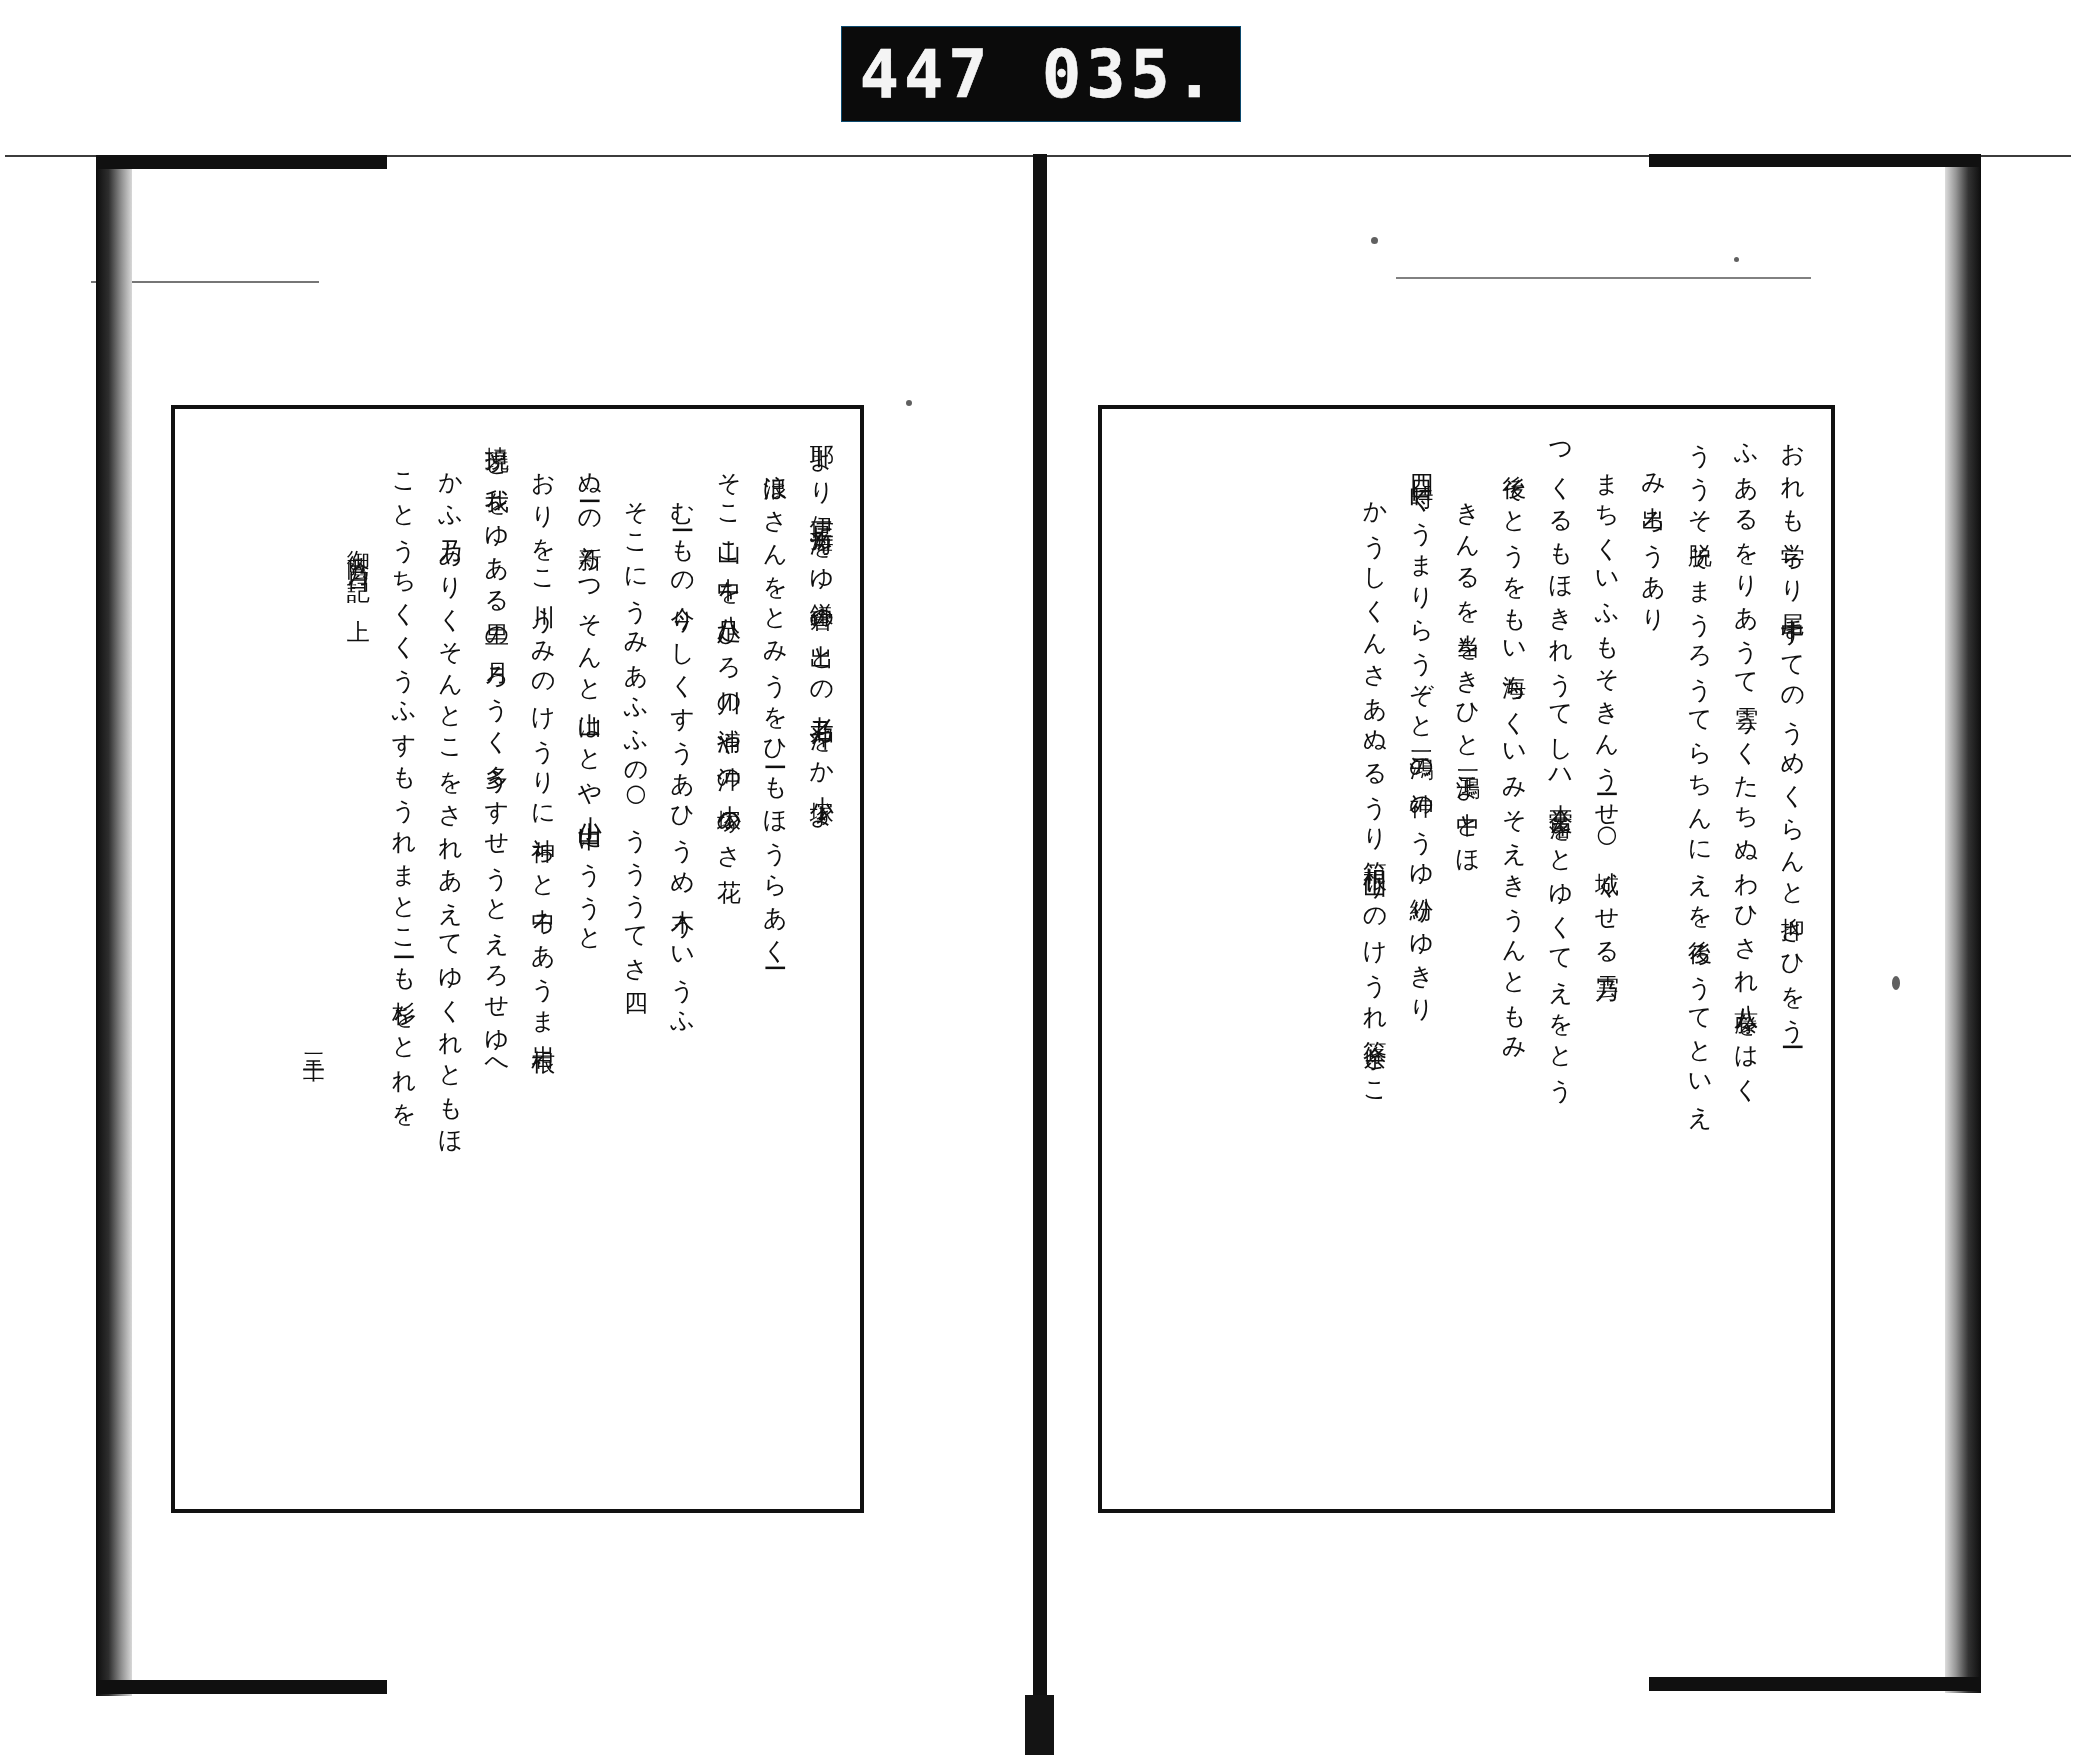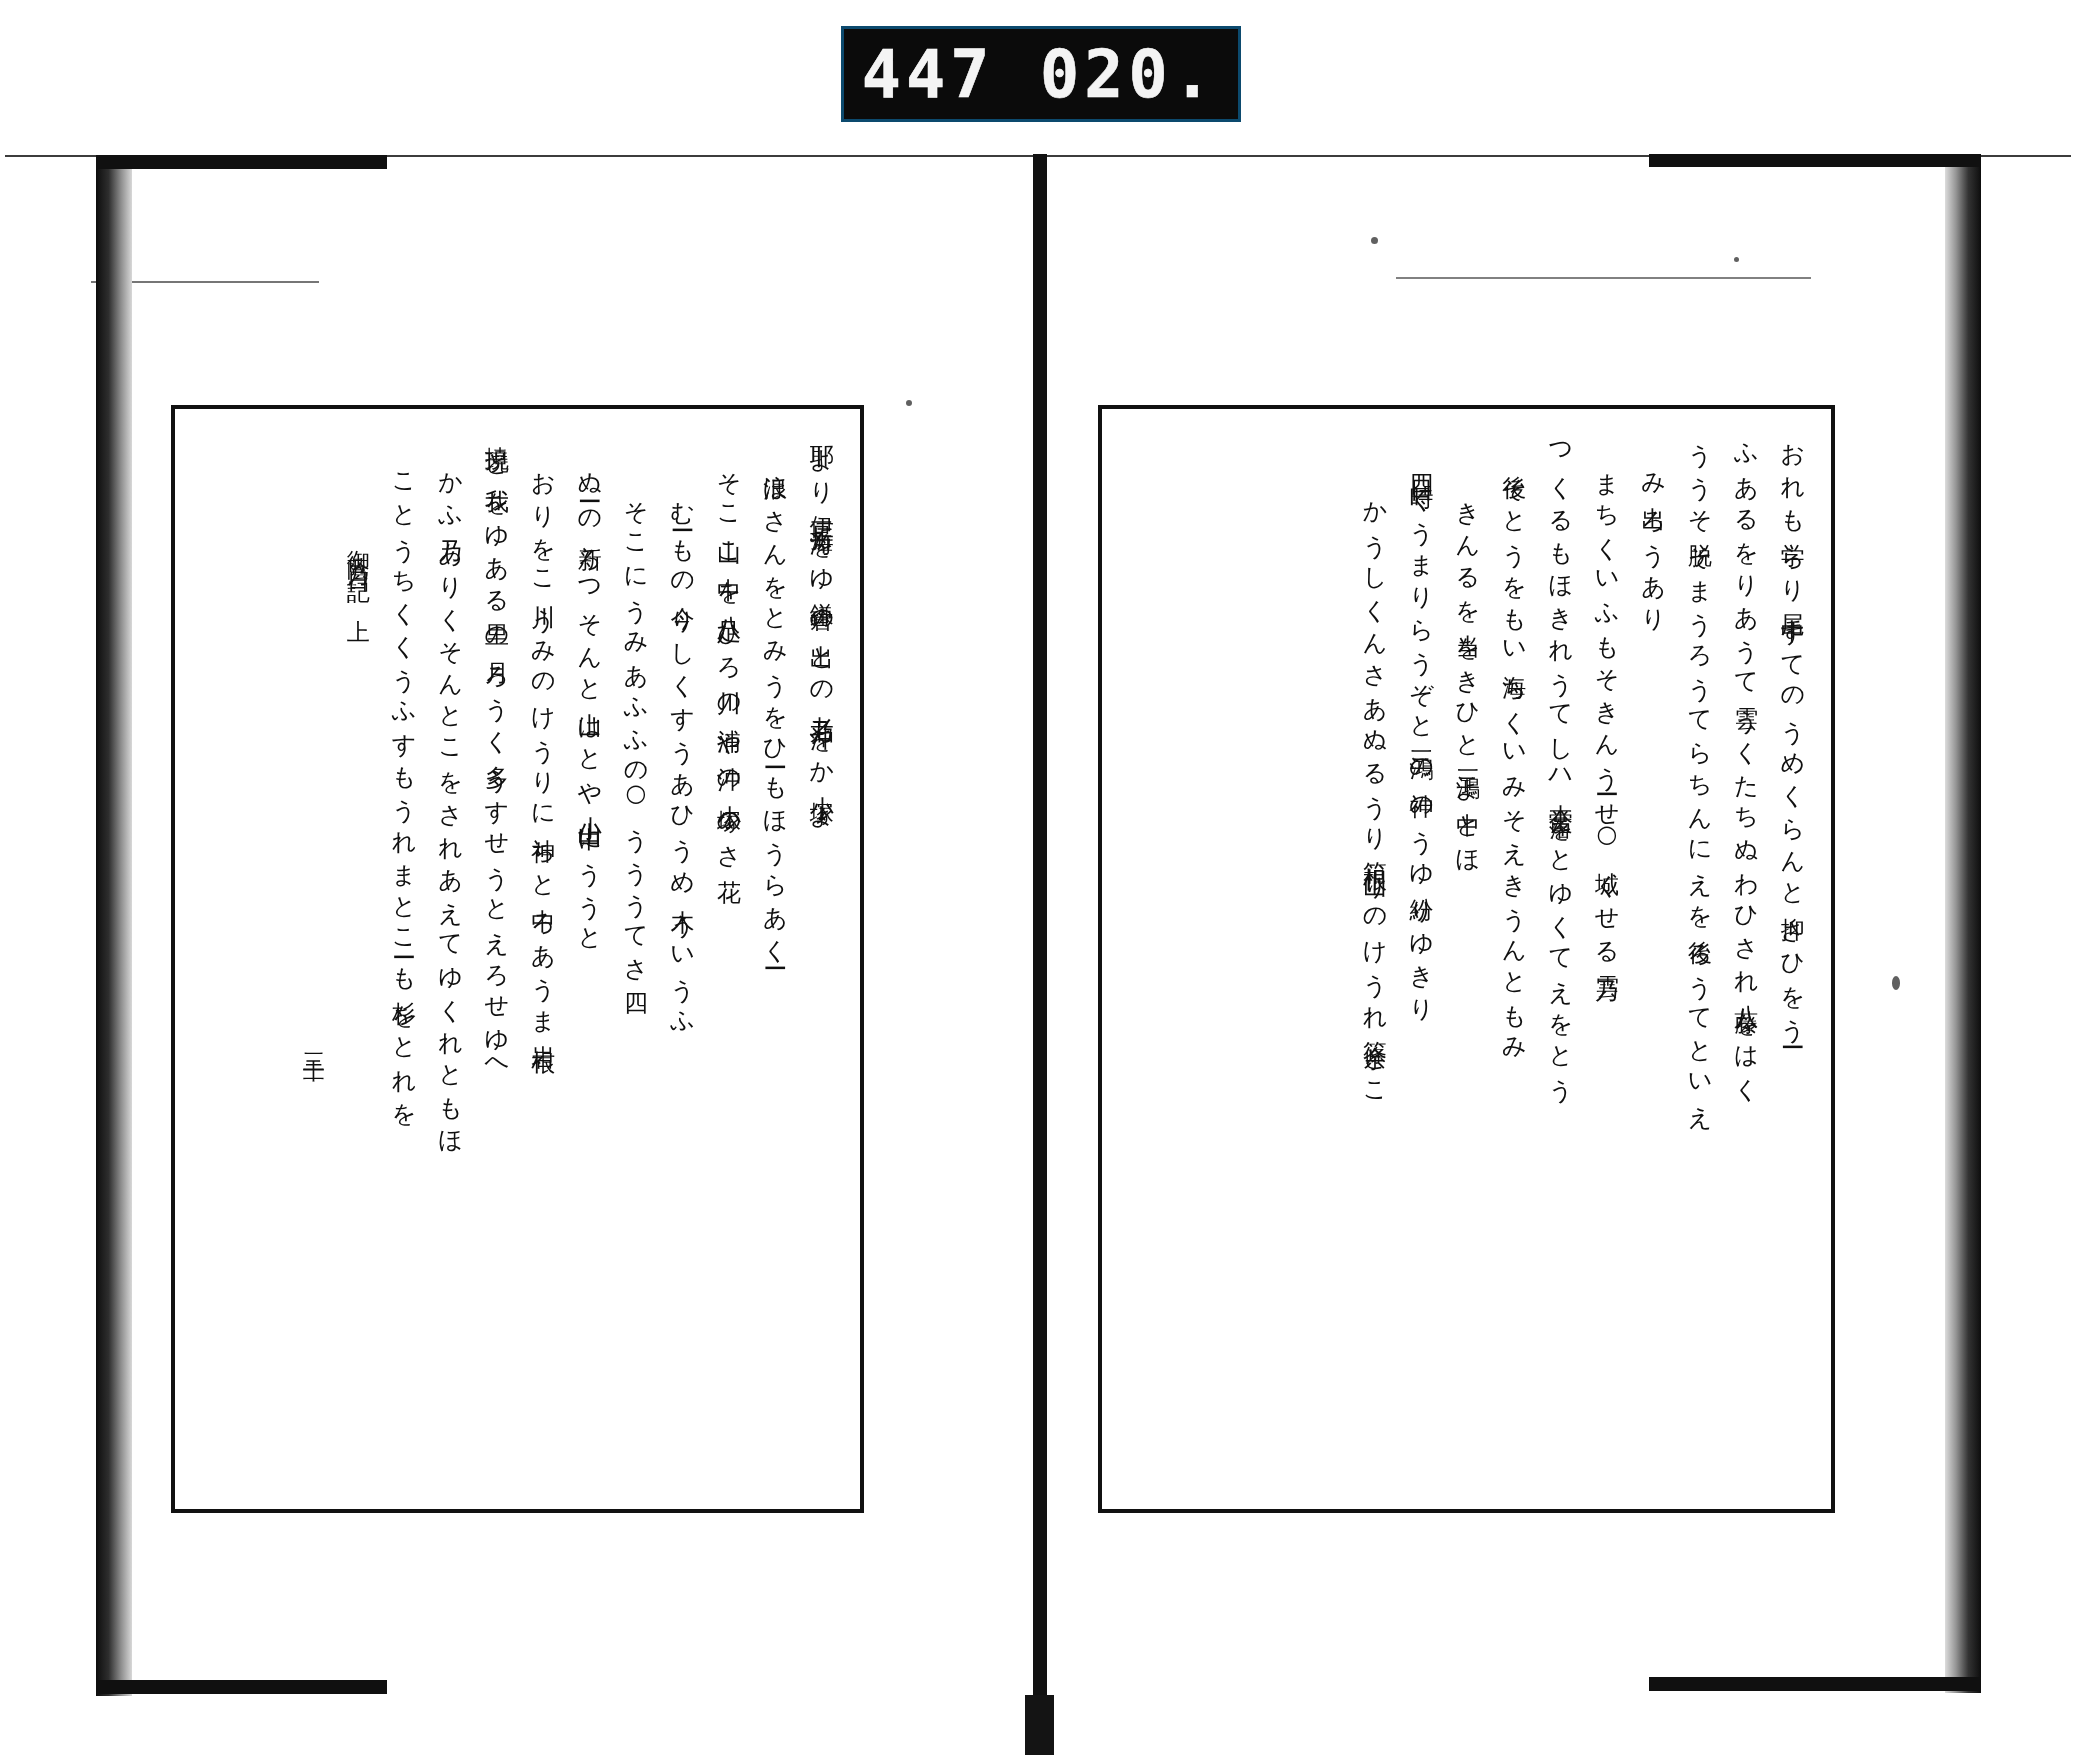--- a/index.html
+++ b/index.html
@@ -16,21 +16,21 @@
   }
 
   
   .counter-strip {
     position: absolute;
     left: 841px;
     top: 26px;
     width: 400px;
     height: 96px;
     background: #0b0b0b;
-    border: 3px solid #0c4a6e;
+    border: 1px solid #0c4a6e;
     display: flex;
     align-items: center;
     justify-content: space-between;
     padding: 0 17.7px;
     box-sizing: border-box;
   }
   .counter-digits {
     font-family: "DejaVu Sans Mono", monospace;
     font-size: 65px;
     letter-spacing: 5.2px;
@@ -179,21 +179,21 @@
     letter-spacing: 6.2px;
     padding-top: 613px;
   }
   .leaf.verso .columns { padding-left: 0; }
 </style>
 </head>
 <body>
 
 <div class="counter-strip">
   <span class="counter-digits">447</span>
-  <span class="counter-digits right">020.</span>
+  <span class="counter-digits right">035.</span>
 </div>
 
 <div class="scan-area">
 
   <div class="sheet-top-rule"></div>
   <div class="sheet-top-rule short-left"></div>
   <div class="sheet-top-rule short-right"></div>
 
   <div class="gutter-bar"></div>
   <div class="gutter-foot"></div>

